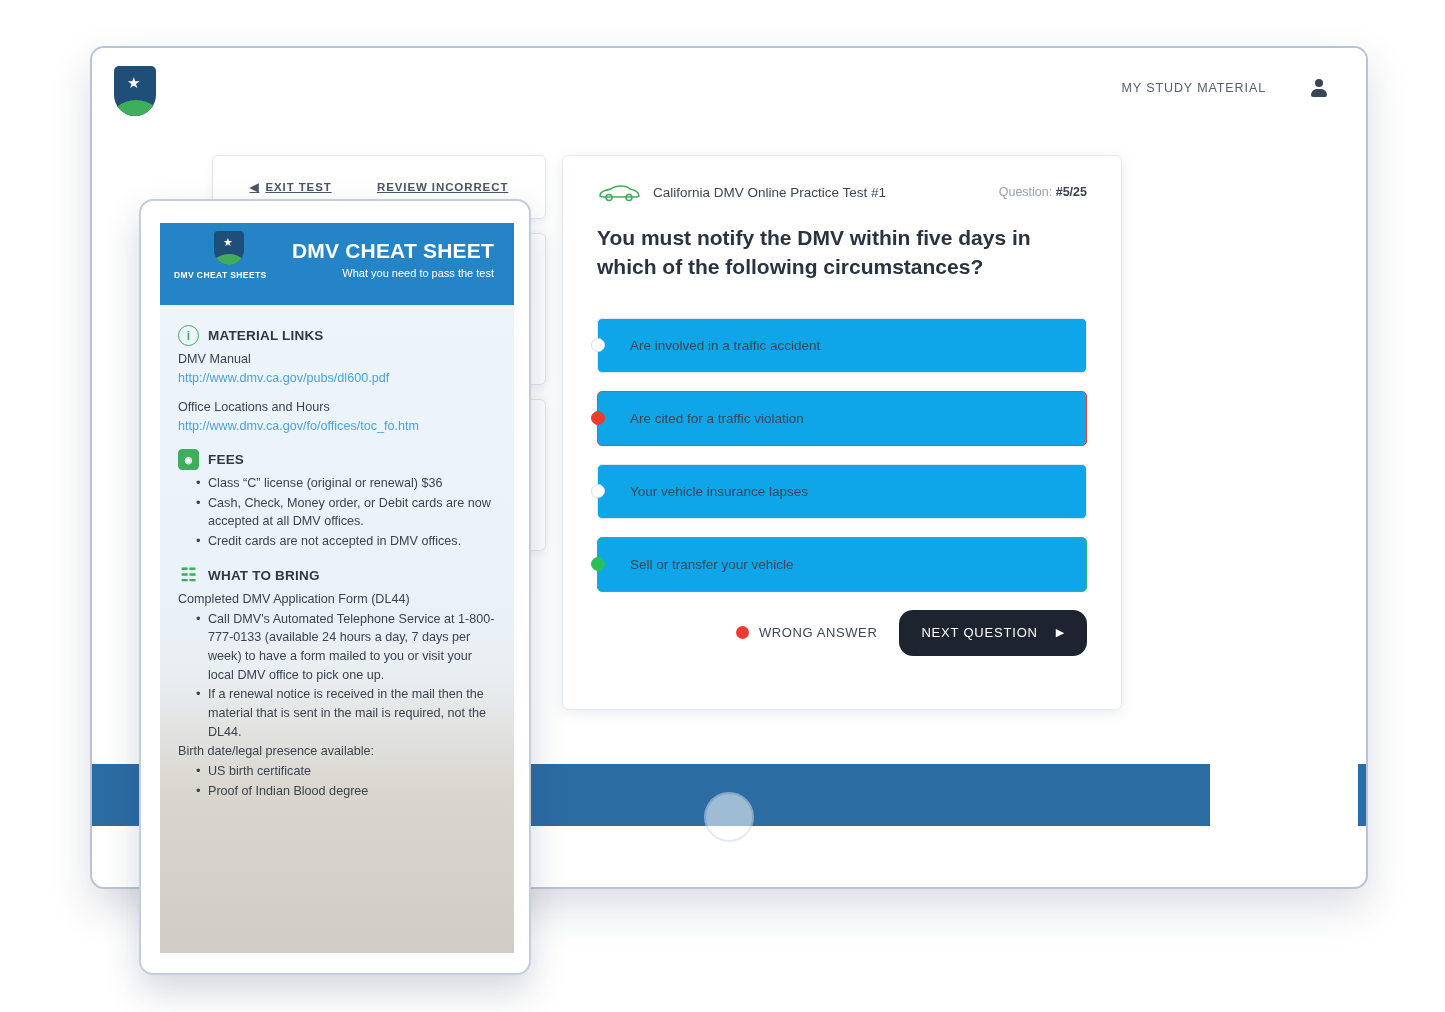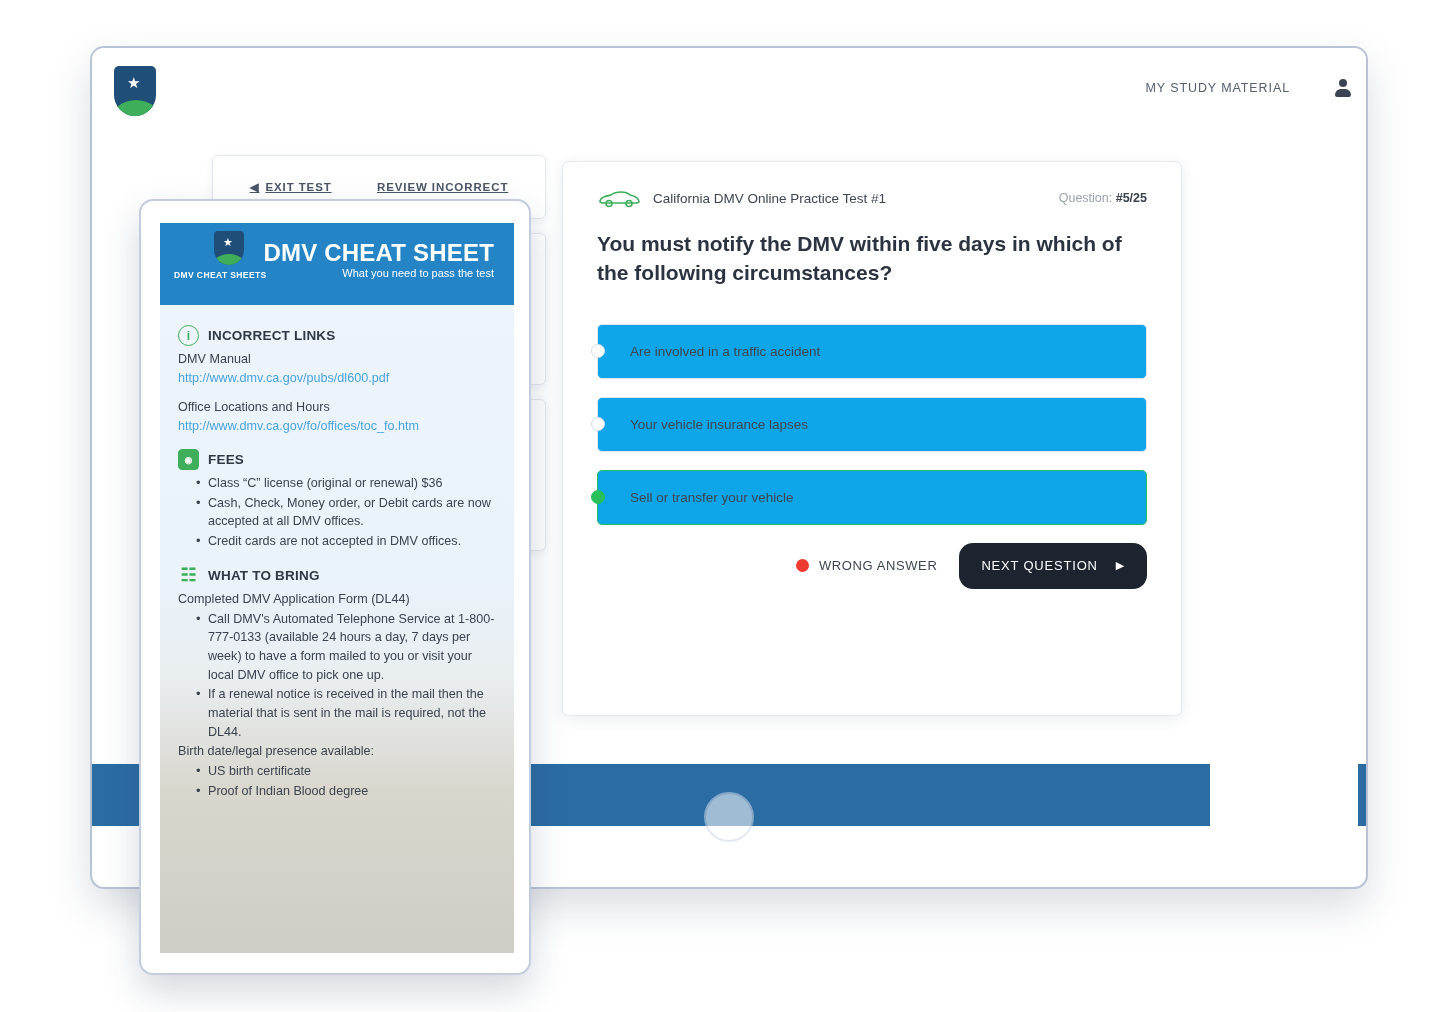--- a/index.html
+++ b/index.html
@@ -69,21 +69,21 @@
     position: absolute;
     left: 13px;
     top: 9px;
     color: #ffffff;
     font-size: 15px;
     line-height: 15px;
   }
 
   .header-right {
     position: absolute;
-    right: 14px;
+    right: 38px;
     top: 30px;
     display: flex;
     align-items: center;
     gap: 44px;
   }
   .my-study-material {
     font-size: 12.5px;
     letter-spacing: 0.9px;
     color: #55606e;
     text-transform: uppercase;
@@ -153,22 +153,22 @@
   }
   .mini-link .caret {
     text-decoration: none;
     margin-right: 6px;
   }
 
   
   .quiz-card {
     position: absolute;
     left: 470px;
-    top: 20px;
-    width: 620px;
+    top: 14px;
+    width: 560px;
     height: 555px;
     background: #ffffff;
     border: 1px solid #e7eaef;
     border-radius: 6px;
     box-shadow: 0 3px 14px rgba(40,55,90,0.10);
     padding: 26px 34px;
     box-sizing: border-box;
   }
 
   .quiz-top {
@@ -358,21 +358,21 @@
     top: 47px;
     font-size: 8.5px;
     letter-spacing: 0.4px;
     color: #ffffff;
     font-weight: 700;
   }
   .cheat-head .title {
     position: absolute;
     right: 20px;
     top: 16px;
-    font-size: 24px;
+    font-size: 21px;
     font-weight: 700;
     color: #ffffff;
     letter-spacing: 0.2px;
   }
   .cheat-head .subtitle {
     position: absolute;
     right: 20px;
     top: 44px;
     font-size: 11px;
     color: #ffffff;
@@ -519,20 +519,24 @@
           </div>
         </div>
 
         <div class="question-text">You must notify the DMV within five days in which of the following circumstances?</div>
 
         <div class="answers">
           <div class="answer">
             <span class="bullet"></span>
             <span class="label">Are involved in a traffic accident</span>
           </div>
+          <div class="answer wrong">
+            <span class="bullet"></span>
+            <span class="label">Are cited for a traffic violation</span>
+          </div>
           <div class="answer">
             <span class="bullet"></span>
             <span class="label">Your vehicle insurance lapses</span>
           </div>
           <div class="answer correct">
             <span class="bullet"></span>
             <span class="label">Sell or transfer your vehicle</span>
           </div>
         </div>
 
@@ -569,21 +573,21 @@
         <div class="brandline">DMV CHEAT SHEETS</div>
         <div class="title">DMV CHEAT SHEET</div>
         <div class="subtitle">What you need to pass the test</div>
       </div>
 
       <div class="cheat-body">
 
         <div class="sec">
           <div class="sec-head">
             <div class="sec-icon round">i</div>
-            <div class="sec-title">INCORRECT LINKS</div>
+            <div class="sec-title">MATERIAL LINKS</div>
           </div>
           <p class="line">DMV Manual</p>
           <a class="url" href="#">http://www.dmv.ca.gov/pubs/dl600.pdf</a>
           <div class="spacer"></div>
           <p class="line">Office Locations and Hours</p>
           <a class="url" href="#">http://www.dmv.ca.gov/fo/offices/toc_fo.htm</a>
         </div>
 
         <div class="sec">
           <div class="sec-head">

